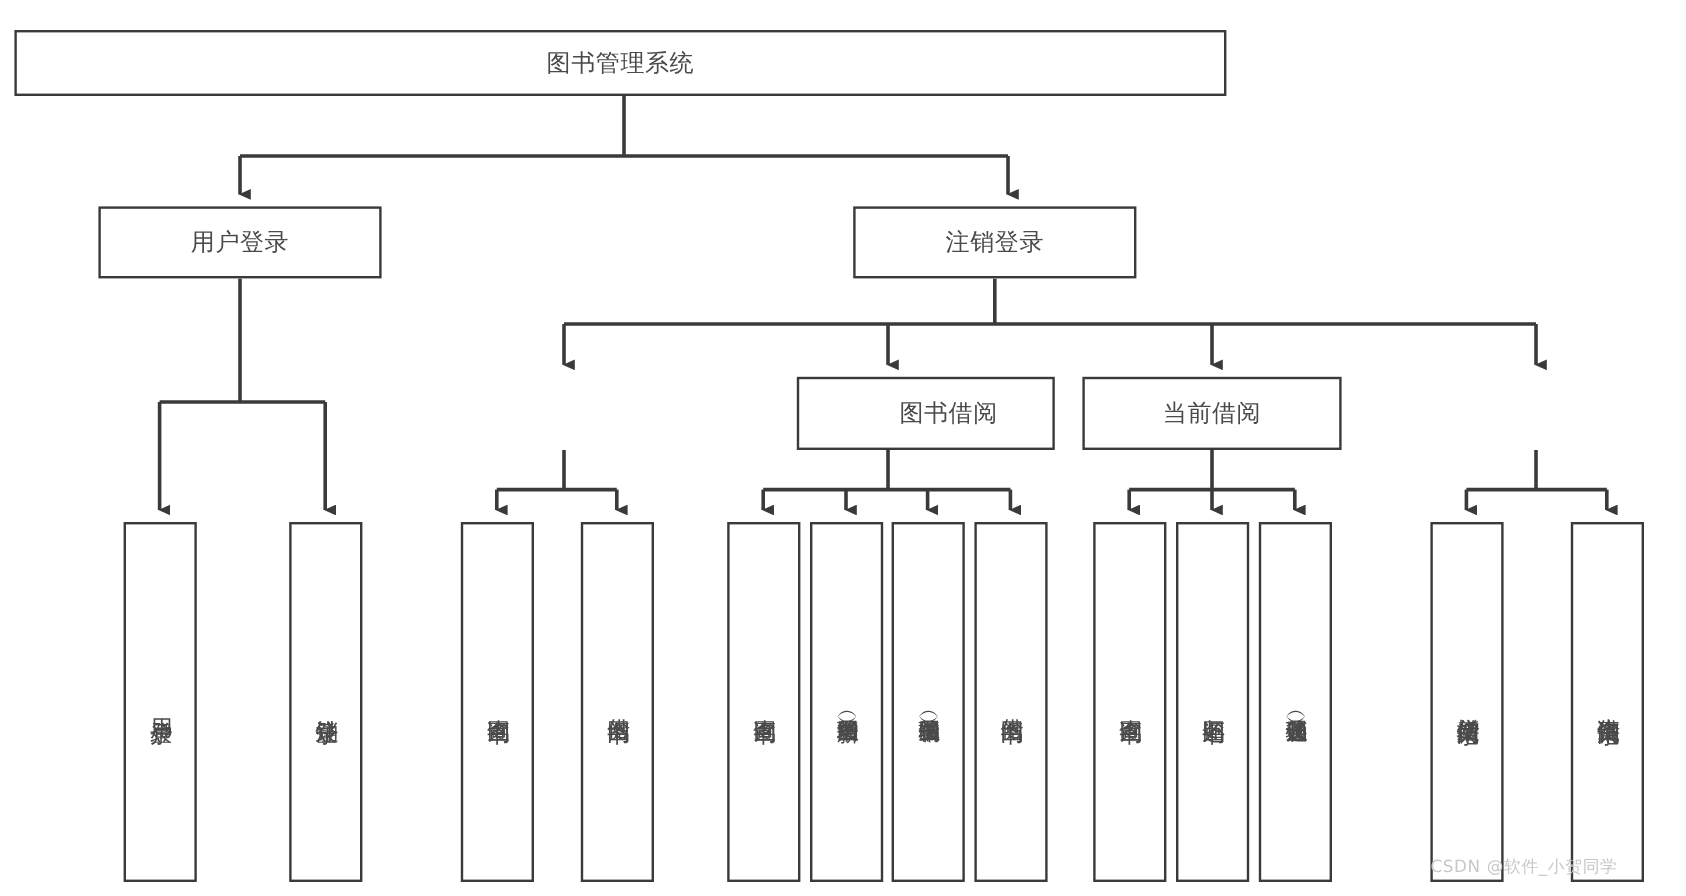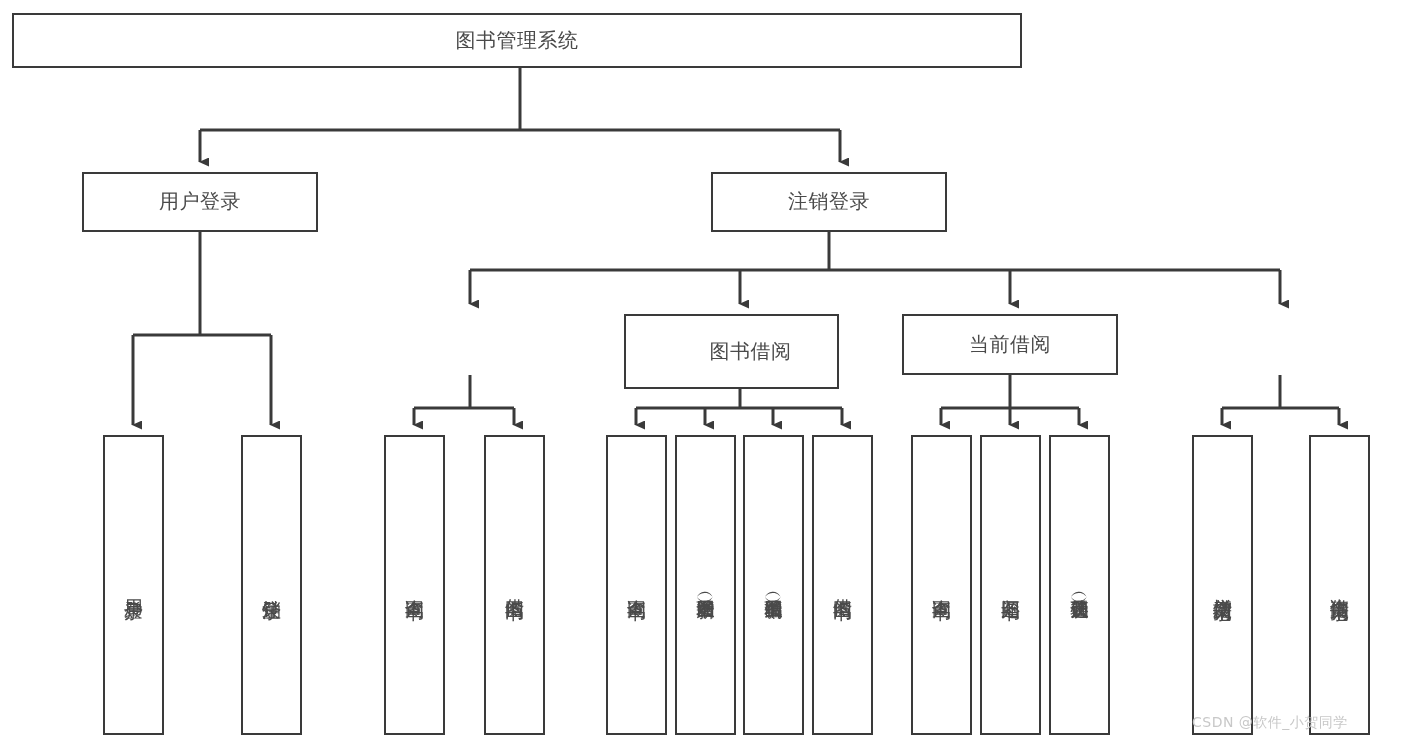--- a/index.html
+++ b/index.html
@@ -30,20 +30,21 @@
     box-sizing: border-box;
     background: #ffffff;
     border: 2px solid #3a3a3a;
     display: flex;
     align-items: center;
     justify-content: center;
     overflow: hidden;
   }
   .node-box.root-node {
     border-width: 2px;
+    margin-top: 12px;
   }
   .node-label {
     color: #4a4a4a;
     font-size: 20px;
     line-height: 1.18;
     letter-spacing: 0.5px;
     white-space: nowrap;
     text-align: center;
   }
   .leaf-box {
@@ -142,21 +143,21 @@
     <span class="node-label">图书管理系统</span>
   </div>
 
   <div class="node-box" style="left:82px; top:172px; width:236px; height:60px;">
     <span class="node-label">用户登录</span>
   </div>
   <div class="node-box" style="left:711px; top:172px; width:236px; height:60px;">
     <span class="node-label">注销登录</span>
   </div>
 
-  <div class="node-box" style="left:624px; top:314px; width:215px; height:75px;padding-left:38px;">
+  <div class="node-box" style="left:664px; top:314px; width:215px; height:61px;padding-left:38px;">
     <span class="node-label">图书借阅</span>
   </div>
   <div class="node-box" style="left:902px; top:314px; width:216px; height:61px;">
     <span class="node-label">当前借阅</span>
   </div>
 
   <div class="leaf-box" style="left:103px; top:435px; width:61px; height:300px;">
     <span class="leaf-label">用户登录</span>
   </div>
   <div class="leaf-box" style="left:241px; top:435px; width:61px; height:300px;">

